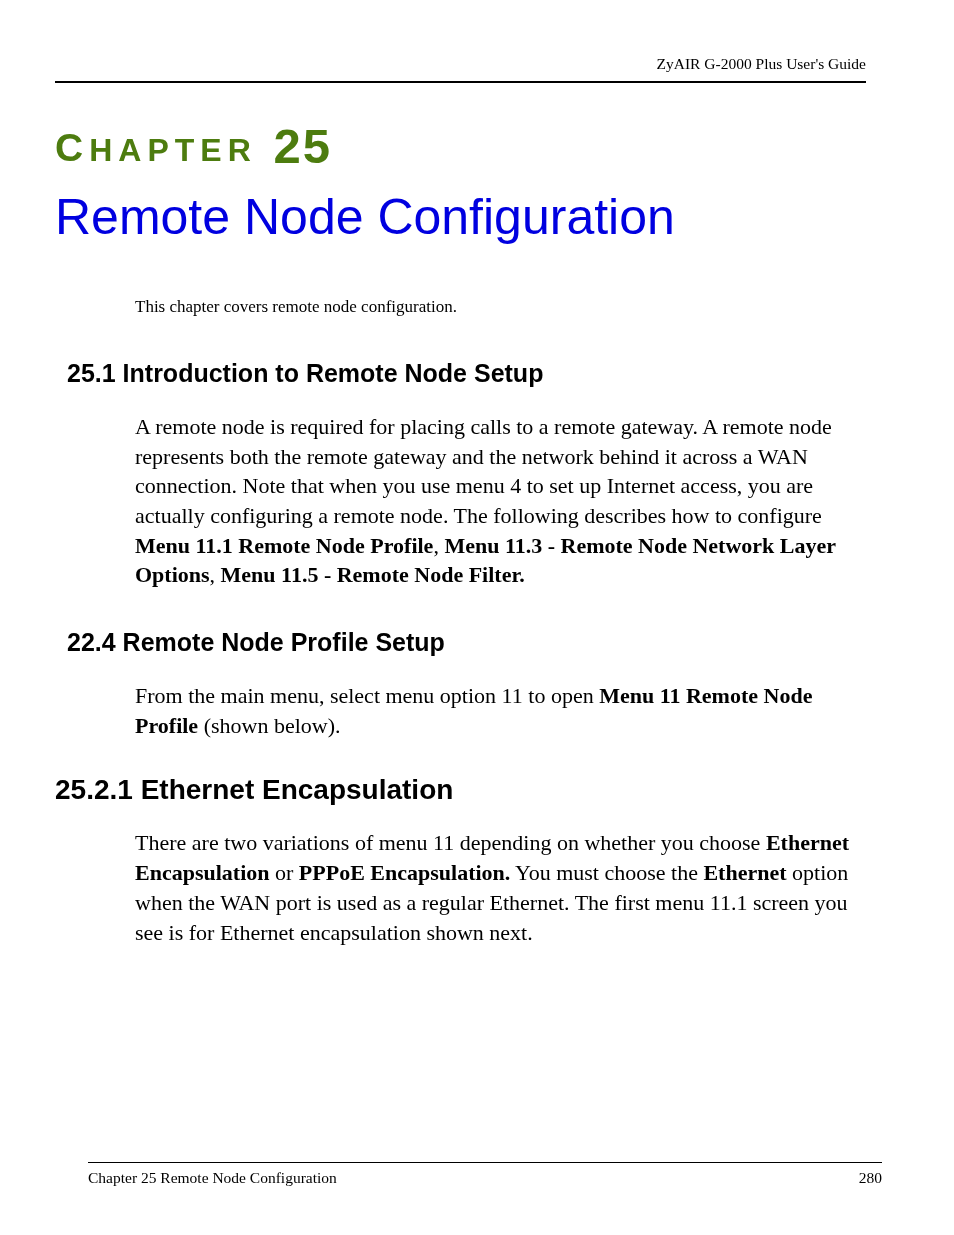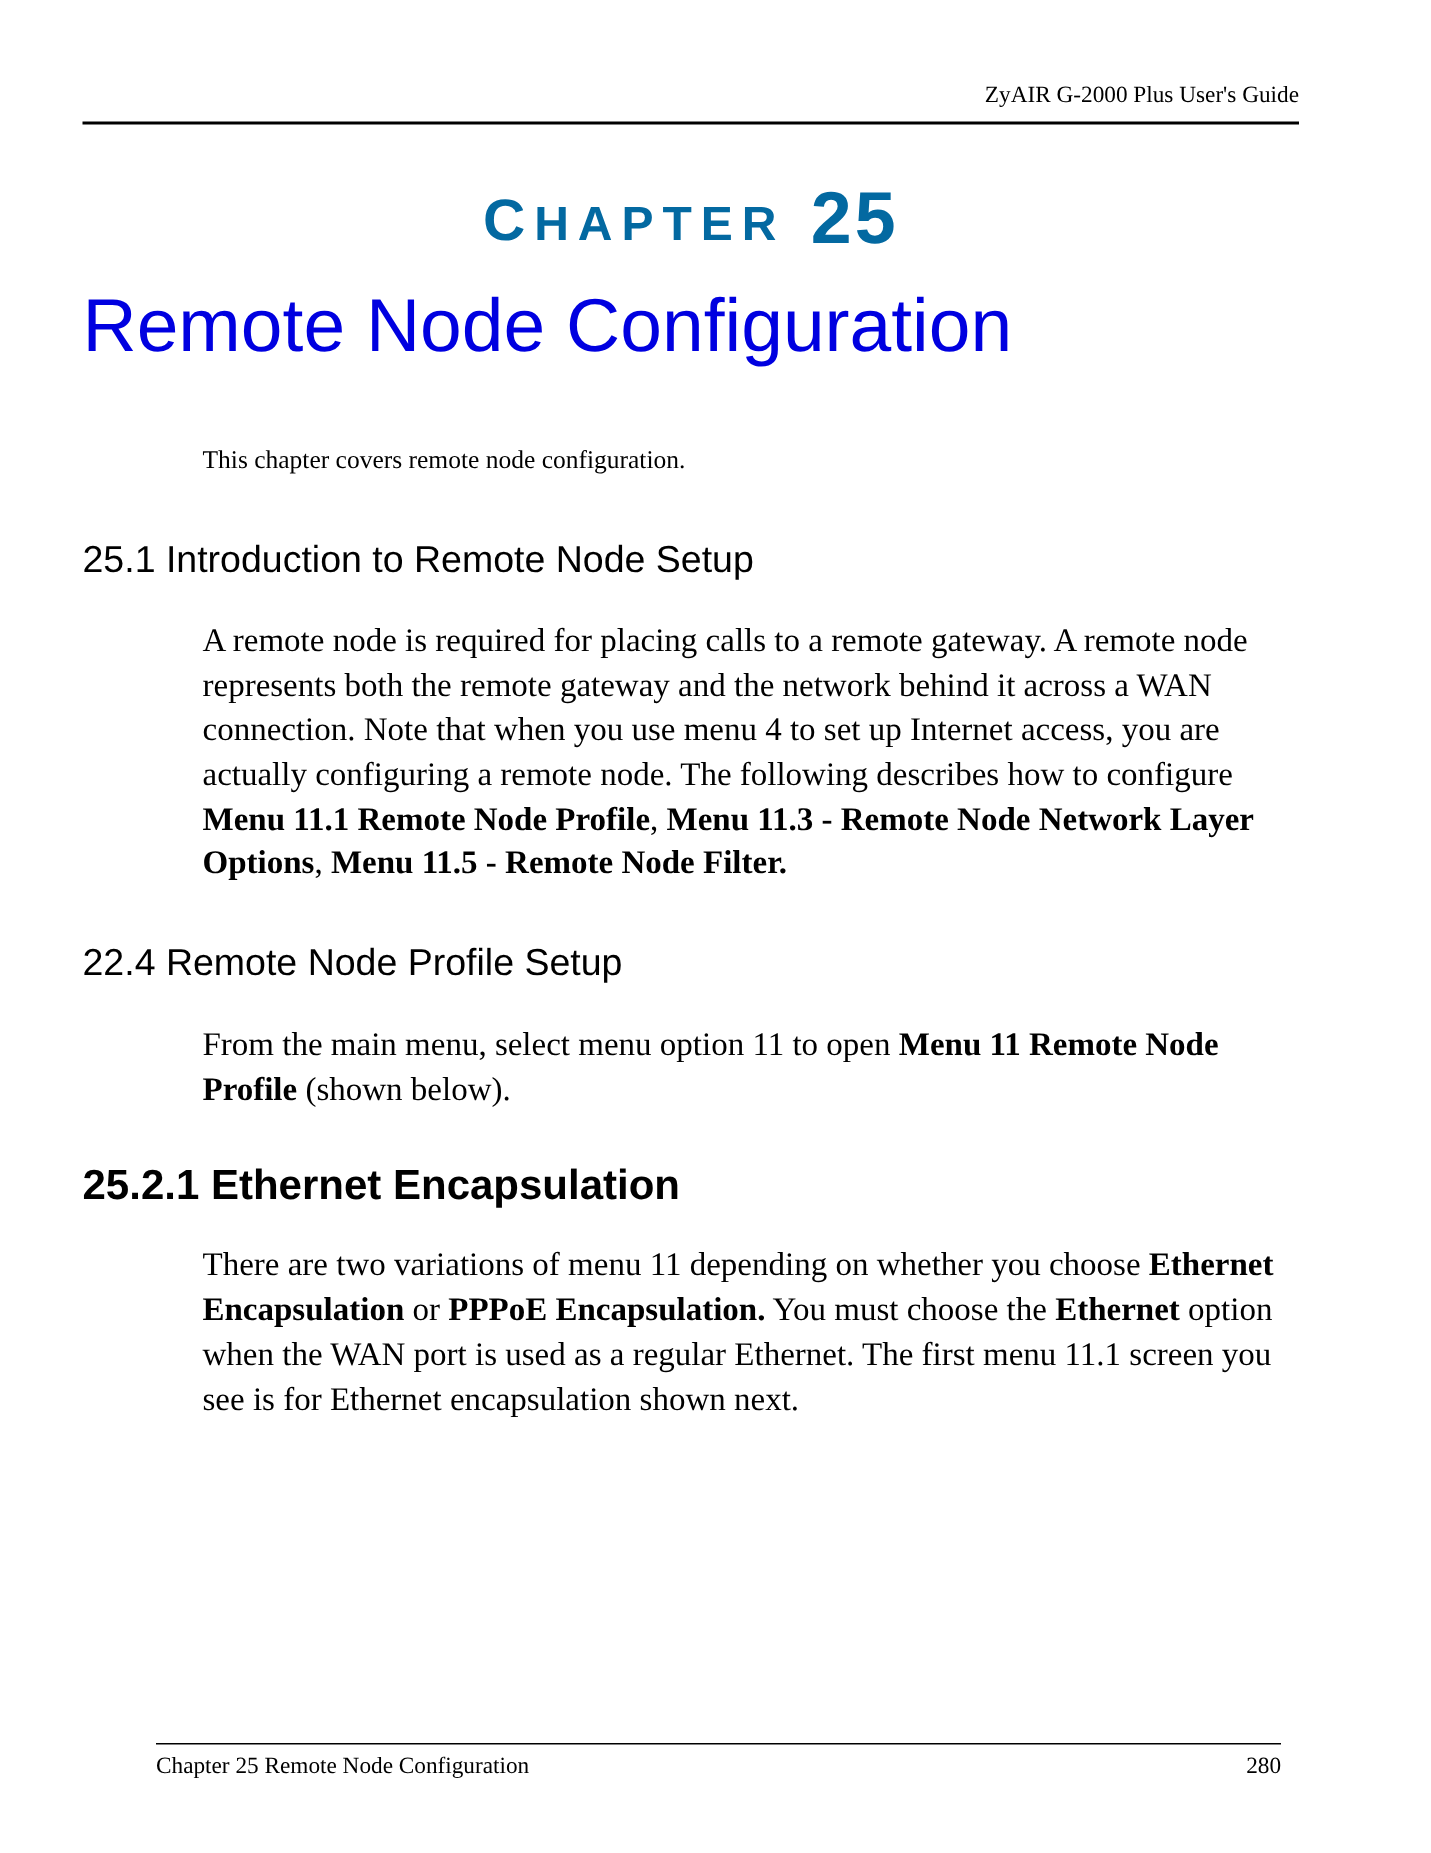--- a/index.html
+++ b/index.html
@@ -20,22 +20,22 @@
     text-align: right;
     font-size: 15.5px;
     margin-bottom: 8px;
   }
   .top-rule {
     border: none;
     border-top: 2px solid #000;
     margin: 0 0 30px 0;
   }
   .chapter-label {
-    text-align: center;
-    color: #0369a1;
+    text-align: left;
+    color: #4d7c0f;
     font-family: Arial, Helvetica, sans-serif;
     font-weight: bold;
     font-size: 39px;
     letter-spacing: 6px;
     margin-top: 35px;
   }
   .chapter-label .num {
     font-size: 49px;
     letter-spacing: 2px;
     vertical-align: -2px;
@@ -52,42 +52,41 @@
     margin-top: 14px;
     margin-bottom: 50px;
   }
   .intro {
     font-size: 17px;
     margin: 0 0 40px 80px;
     line-height: 1.35;
   }
   .h2 {
     font-family: Arial, Helvetica, sans-serif;
-    font-weight: normal;
+    font-weight: bold;
     font-size: 25px;
-    margin: 38px 0 24px 0;
+    margin: 38px 0 24px 12px;
   }
   .h3 {
     font-family: Arial, Helvetica, sans-serif;
     font-weight: bold;
     font-size: 28px;
     margin: 34px 0 22px 0;
   }
   .para {
     font-size: 22px;
     line-height: 1.35;
     margin: 0 0 18px 80px;
   }
   .bold { font-weight: bold; }
   .footer {
     position: absolute;
     left: 88px;
-    right: 100px;
+    right: 72px;
     bottom: 48px;
-    margin-left: 16px;
   }
   .bottom-rule {
     border: none;
     border-top: 1.5px solid #000;
     margin: 0 0 6px 0;
   }
   .footer-row {
     display: flex;
     justify-content: space-between;
     font-size: 15.5px;

